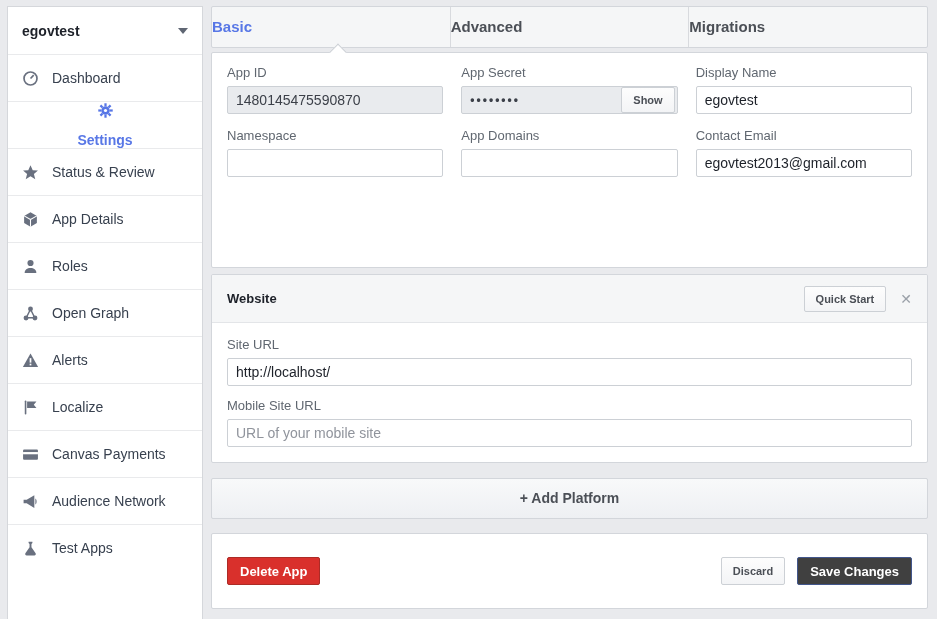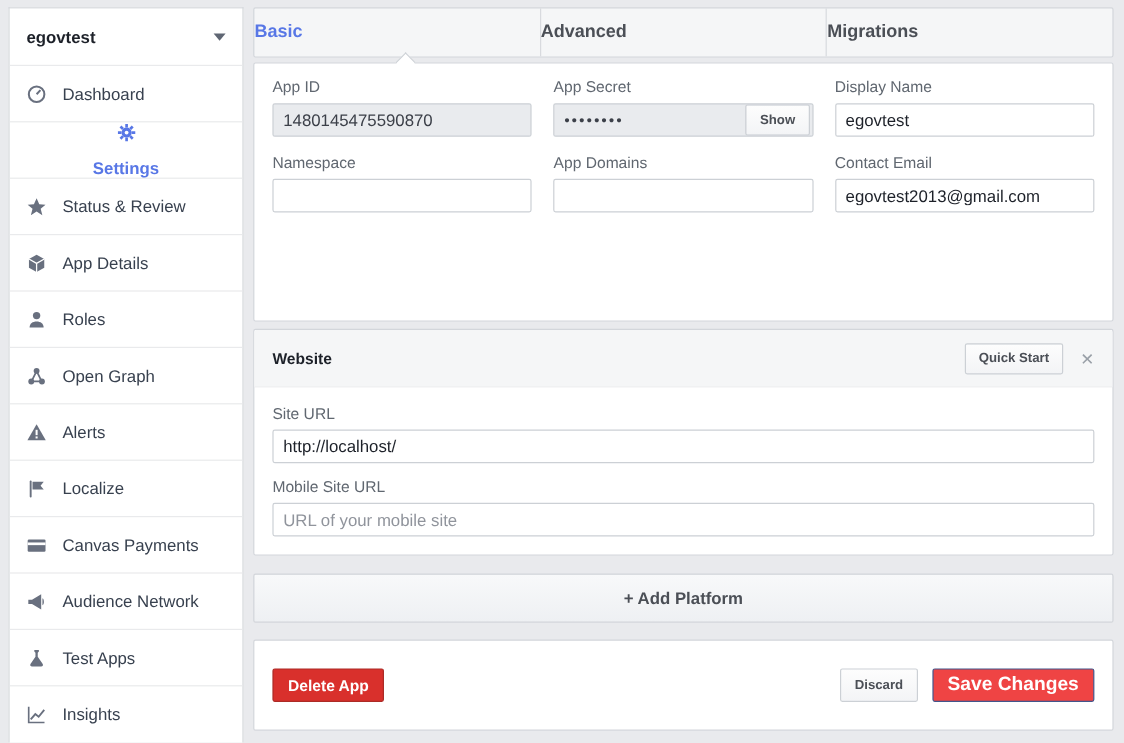--- a/index.html
+++ b/index.html
@@ -86,22 +86,22 @@
   }
   
   .footer-panel {
     margin-top:14px; height:76px; display:flex; align-items:center;
     justify-content:space-between; padding:0 15px;
   }
   .footer-right { display:flex; gap:12px; }
   .btn-red  { background:#d9302c; border-color:#ac2b26; color:#fff; height:28px; padding:0 12px;
               font-size:13px; font-weight:bold; border-width:1px; border-style:solid;
               border-radius:2px; font-family:"Liberation Sans", sans-serif; cursor:pointer; }
-  .btn-blue { background:#ef4444; border:1px solid #42568c; color:#fff; height:28px; padding:0 12px;
-              font-size:16px; font-weight:bold; border-radius:2px;
+  .btn-blue { background:#404040; border:1px solid #42568c; color:#fff; height:28px; padding:0 12px;
+              font-size:13px; font-weight:bold; border-radius:2px;
               font-family:"Liberation Sans", sans-serif; cursor:pointer; }
   .btn-plain { height:28px; }
   svg .st { fill:#69707f; }
   .sb-item.active svg .st { fill:#5877e6; }
   svg .ln { stroke:#69707f; fill:none; }
   .sb-item.active svg .ln { stroke:#5877e6; }
 </style>
 </head>
 <body>
 
@@ -203,27 +203,20 @@
     <span>Audience Network</span>
   </div>
 
   <div class="sb-item">
     <svg viewBox="0 0 16 16">
       <path class="st" d="M6.2 1.6h3.6v1.2l-.9.9v3.1l3.9 5.7c.6.9-.1 2-1.2 2H4.4c-1.1 0-1.8-1.1-1.2-2l3.9-5.7V3.7l-.9-.9z"></path>
     </svg>
     <span>Test Apps</span>
   </div>
 
-  <div class="sb-item">
-    <svg viewBox="0 0 16 16">
-      <path class="ln" d="M1.8 1.8v12.4h12.4" stroke-width="1.3"></path>
-      <path class="ln" d="M3.4 11.8 7 7.6l2.6 2.1 4.4-5.4" stroke-width="1.5"></path>
-    </svg>
-    <span>Insights</span>
-  </div>
 </aside>
 
 <main class="main">
   <div class="tabbar">
     <div class="tab active">Basic</div>
     <div class="tab">Advanced</div>
     <div class="tab">Migrations</div>
   </div>
 
   <section class="panel form-panel">

